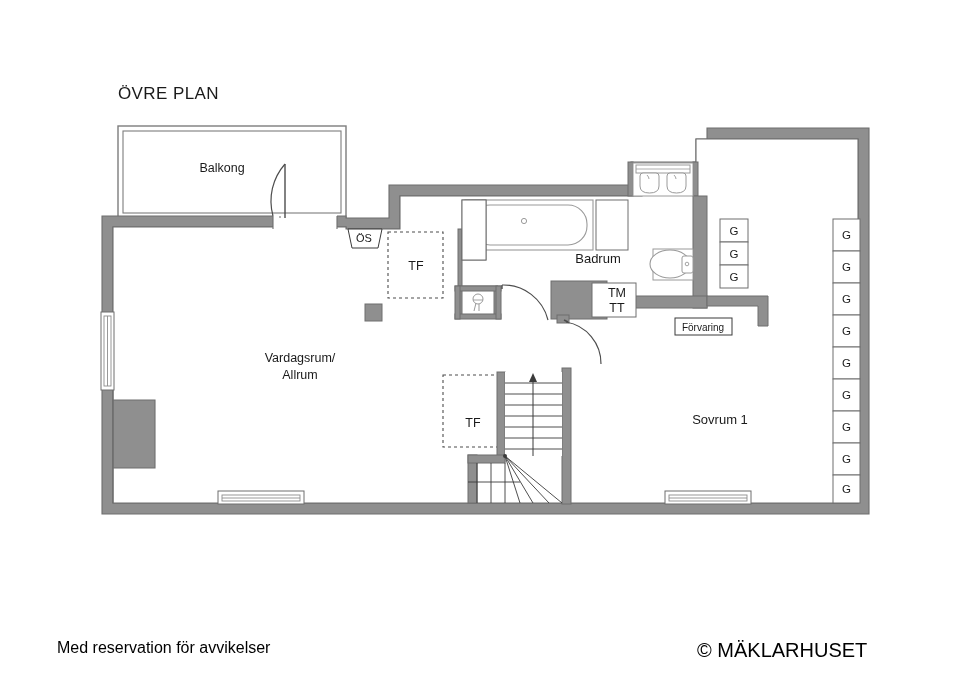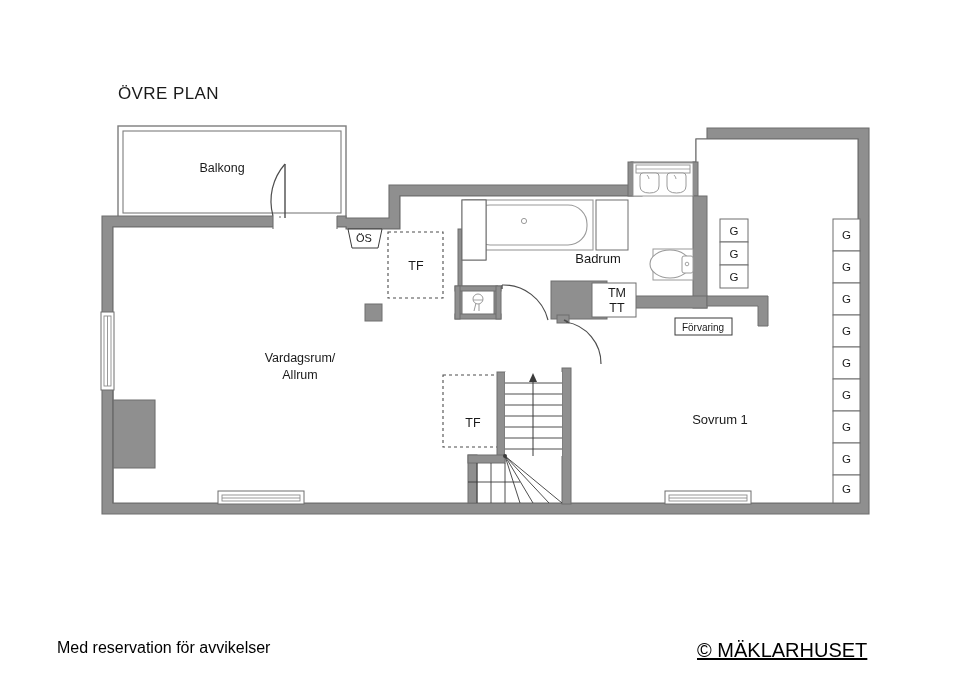--- a/index.html
+++ b/index.html
@@ -37,21 +37,20 @@
     color: #000000;
     white-space: nowrap;
   }
   .footer-right {
     position: absolute;
     left: 697px;
     top: 639px;
     font-size: 20px;
     color: #000000;
     white-space: nowrap;
-    text-decoration: underline;
   }
   svg.floorplan {
     position: absolute;
     left: 0;
     top: 0;
     width: 960px;
     height: 679px;
   }
   .room-label {
     font-family: "Liberation Sans", sans-serif;

